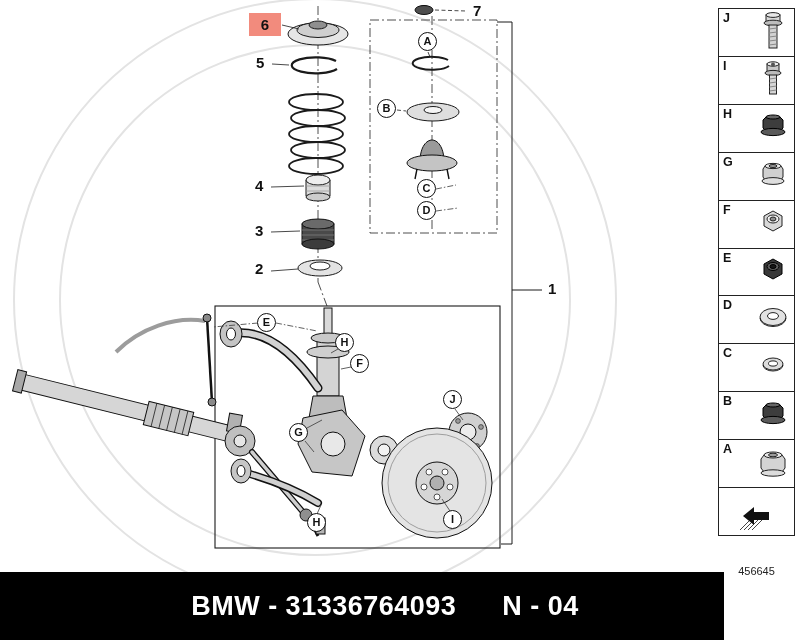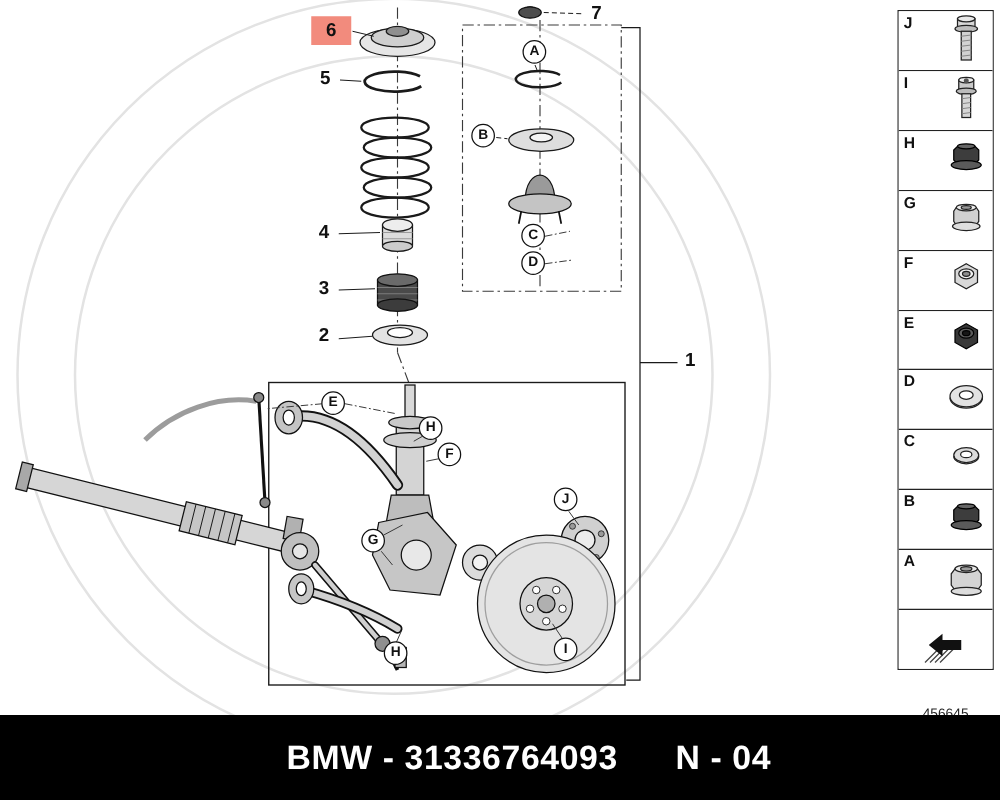--- a/index.html
+++ b/index.html
@@ -29,21 +29,21 @@
             border:1px solid #222; background:#fff; display:flex; flex-direction:column; }
   .cell { position:relative; flex:1; border-bottom:1px solid #222; background:#fff; }
   .cell:last-child { border-bottom:none; }
   .cell .cl-letter { position:absolute; top:2px; left:4px; font-size:12.5px; font-weight:bold; color:#111; }
   .cell svg { position:absolute; right:3px; top:50%; transform:translateY(-50%); }
 
   .sheetnum { position:absolute; left:718px; top:541px; width:77px; text-align:center;
               font-size:11px; color:#222;margin-top:24px; }
 
   
-  .footer { position:absolute; left:0; top:572px; width:800px; height:68px; background:#000;
+  .footer { position:absolute; left:0; top:572px; width:724px; height:68px; background:#000;
             display:flex; align-items:center; justify-content:center; gap:46px;padding-left:46px; }
   .footer span { color:#fff; font-size:27px; font-weight:600; letter-spacing:0.5px; }
 </style>
 </head>
 <body>
 
 <div class="page">
 
   <div class="wm wm-outer"></div>
   <div class="wm wm-inner"></div>

